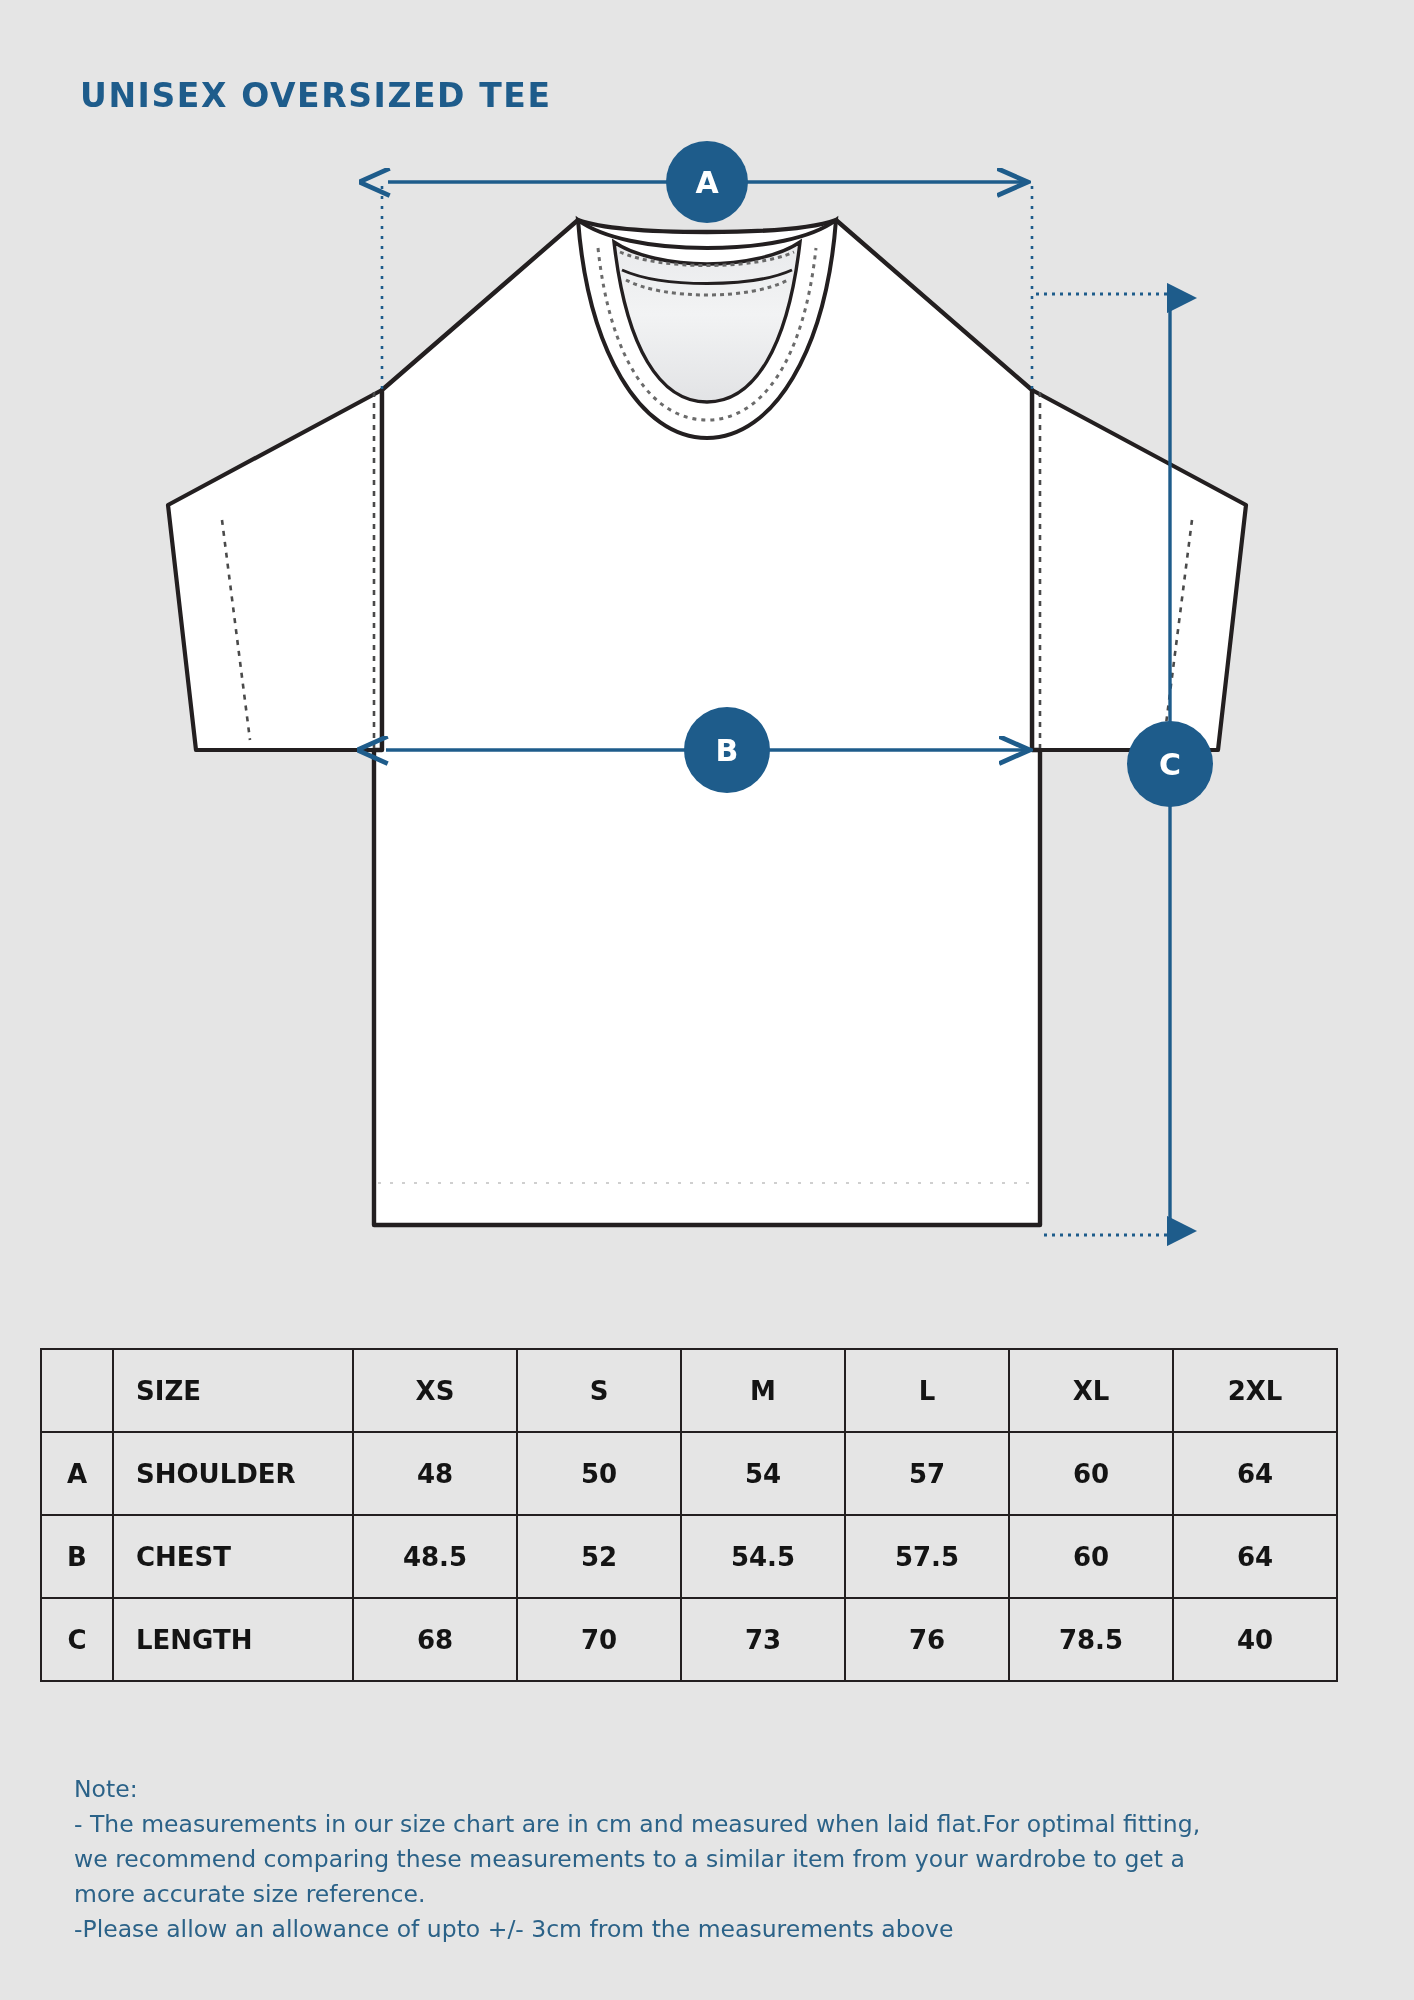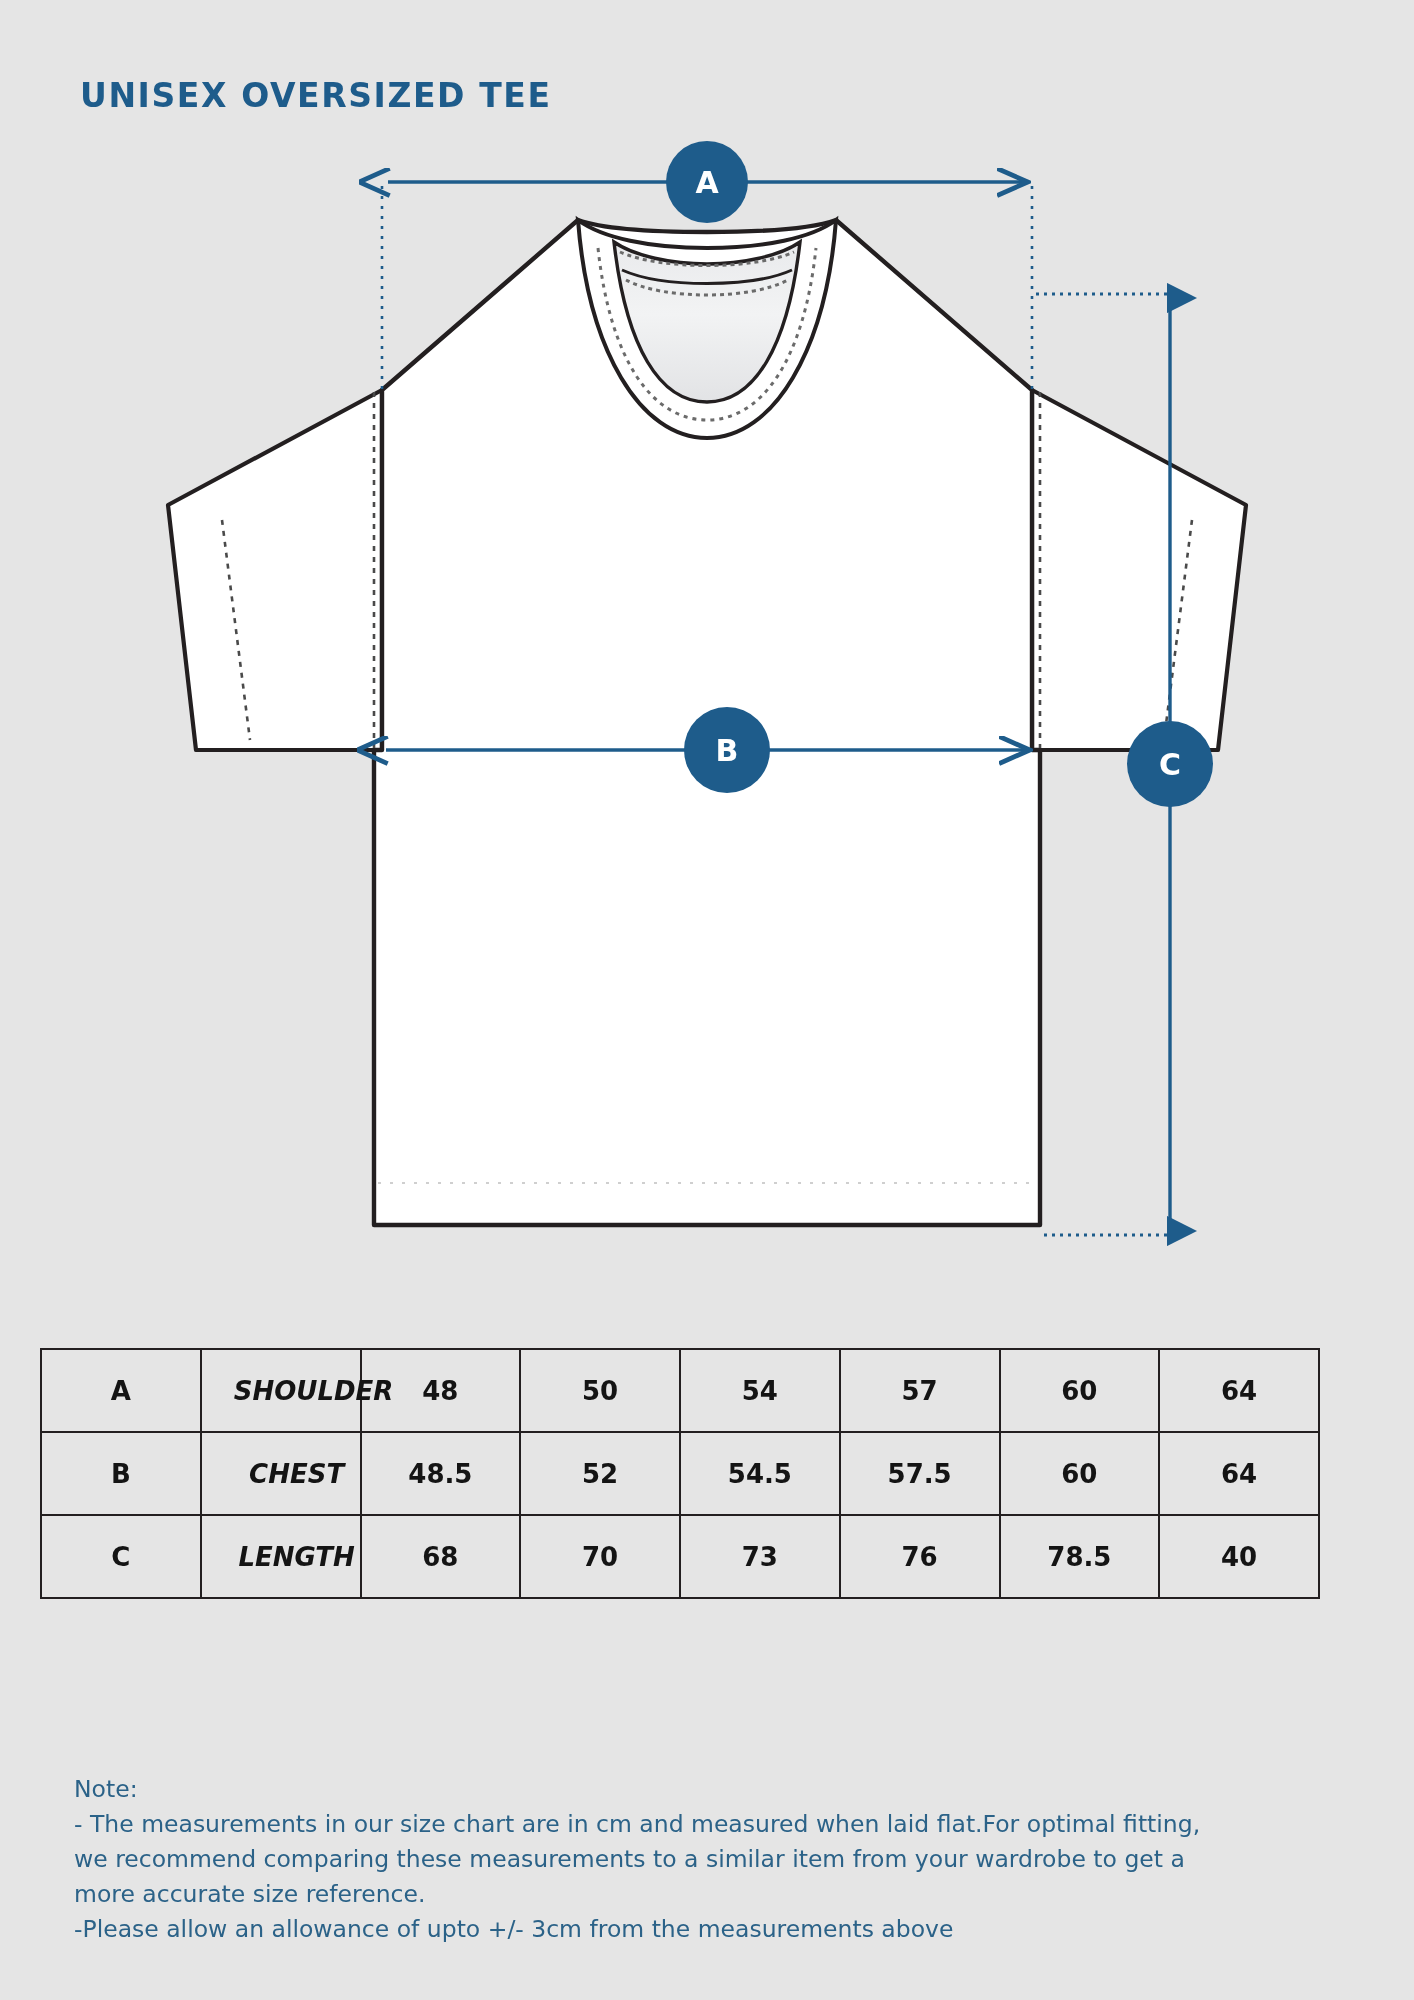--- a/index.html
+++ b/index.html
@@ -64,21 +64,21 @@
     text-align: center;
     vertical-align: middle;
     font-family: "DejaVu Sans", sans-serif;
     font-weight: 700;
     font-size: 26px;
     color: #141414;
   }
   #size-table .col-letter { width: 72px; }
   #size-table .col-label  { width: 240px; text-align: left; padding-left: 22px; }
   #size-table .col-size   { width: 164px; }
-  #size-table .lbl        { text-align: center; padding-left: 32px; font-style: italic; }
+  #size-table .lbl        { text-align: left; padding-left: 22px; }
 
   
   #note {
     position: absolute;
     left: 38px;
     top: 1772px;
     width: 1310px;
     color: #2b6288;
     font-family: "DejaVu Sans", sans-serif;
     font-size: 23.5px;
@@ -171,20 +171,30 @@
       <line x1="1044" y1="1115" x2="1170" y2="1115" stroke="#1e5c8b" stroke-width="2.8" stroke-dasharray="3 5"></line>
       <line x1="1170" y1="178" x2="1170" y2="1111" stroke="#1e5c8b" stroke-width="3.4" marker-start="url(#arrSolid)" marker-end="url(#arrSolid)"></line>
       <ellipse cx="1170" cy="644" rx="43" ry="43" fill="#1e5c8b"></ellipse>
       <text class="badge-letter" x="1170" y="655" text-anchor="middle">C</text>
 
     </svg>
   </div>
 
   <table id="size-table">
     <tbody>
+      <tr>
+        <td class="col-letter"></td>
+        <td class="col-label">SIZE</td>
+        <td class="col-size">XS</td>
+        <td class="col-size">S</td>
+        <td class="col-size">M</td>
+        <td class="col-size">L</td>
+        <td class="col-size">XL</td>
+        <td class="col-size">2XL</td>
+      </tr>
 
       <tr>
         <td>A</td>
         <td class="lbl">SHOULDER</td>
         <td>48</td>
         <td>50</td>
         <td>54</td>
         <td>57</td>
         <td>60</td>
         <td>64</td>

